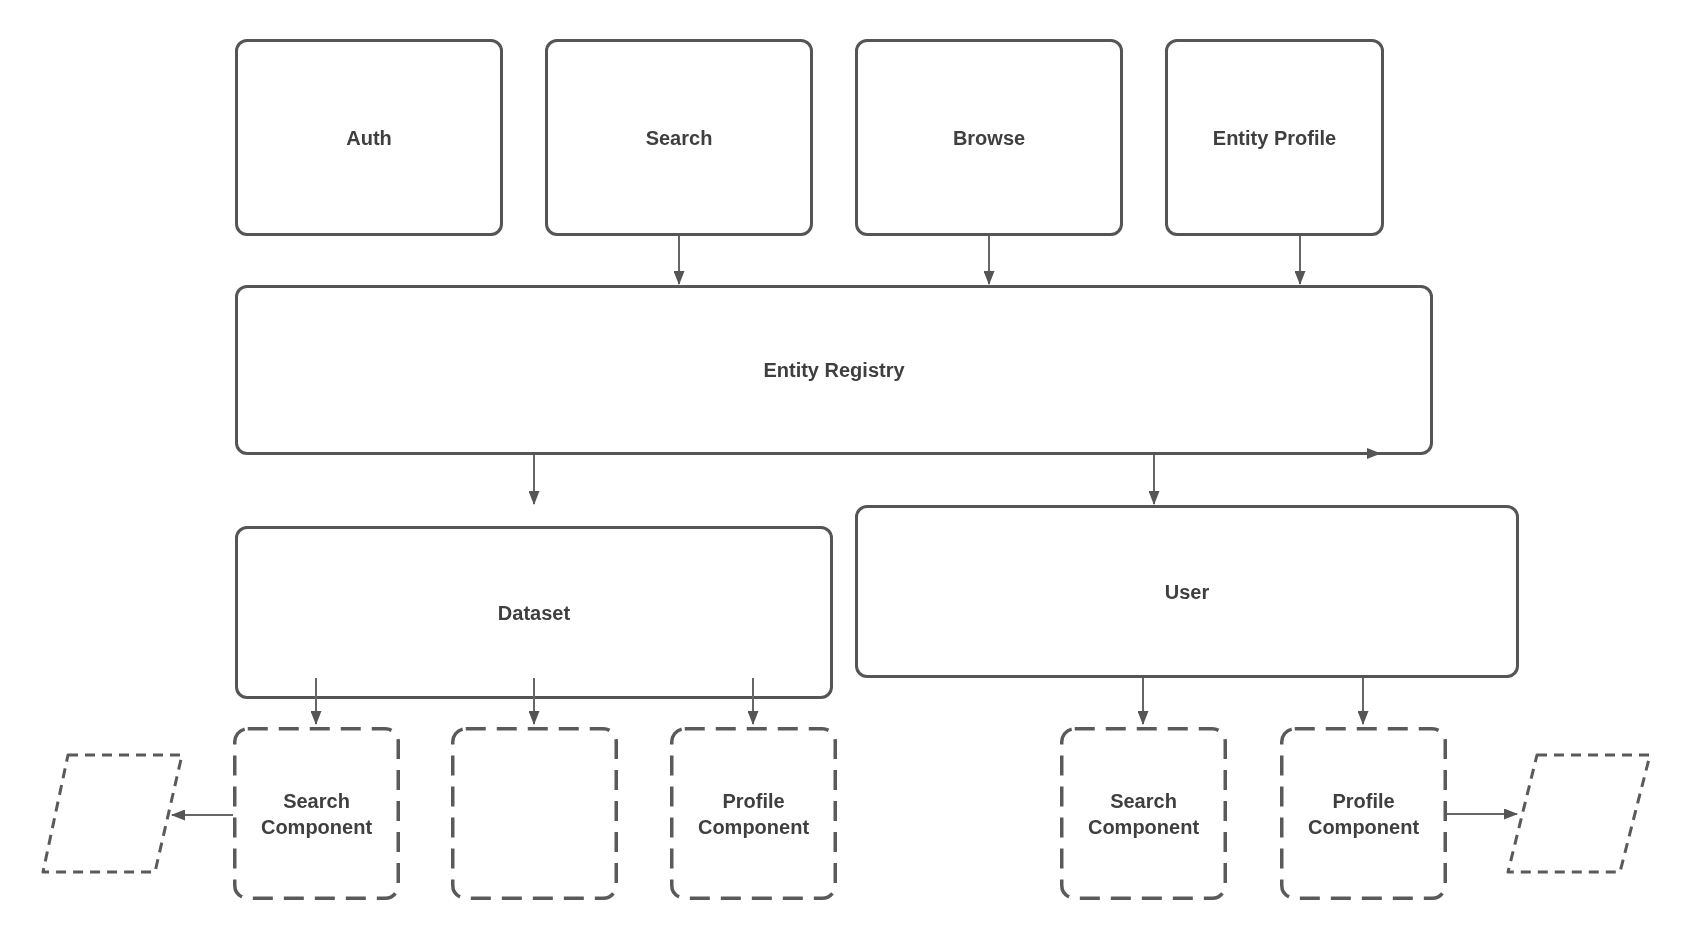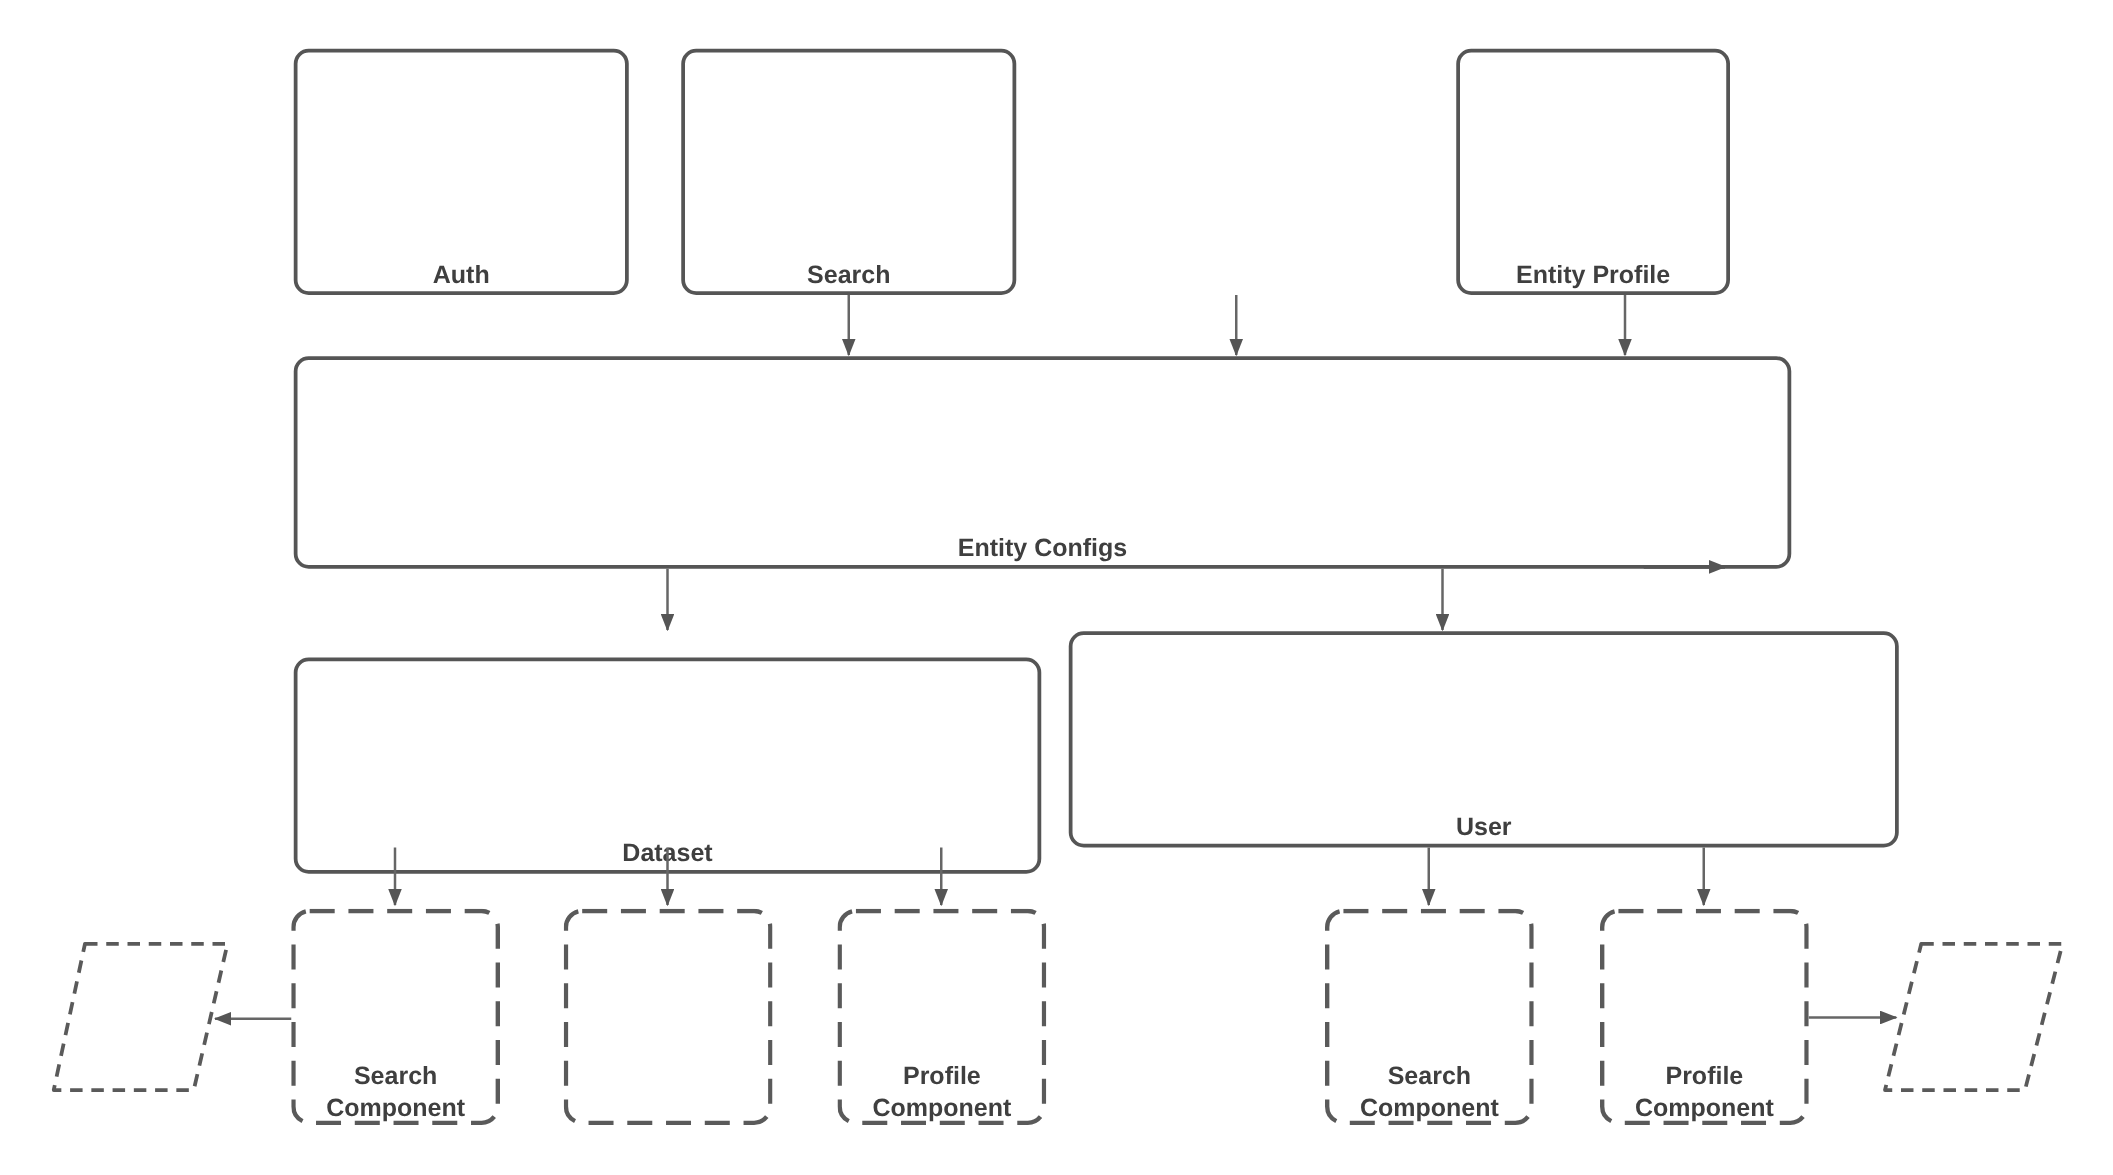--- a/index.html
+++ b/index.html
@@ -12,21 +12,21 @@
     position: relative;
     width: 1690px;
     height: 940px;
     background: #ffffff;
     overflow: hidden;
   }
   .node {
     position: absolute;
     box-sizing: border-box;
     display: flex;
-    align-items: flex-end;
+    align-items: center;
     justify-content: center;
     background: #ffffff;
     z-index: 1;
   }
   .node.solid {
     border: 3.5px solid #555555;
     border-radius: 12px;
   }
   .node.dashed {
     background: transparent;
@@ -96,26 +96,29 @@
 <body>
 
 <div id="canvas">
 
   <div class="node solid" style="left:235px; top:39px; width:268px; height:197px;">
     <span class="node-label">Auth</span>
   </div>
   <div class="node solid" style="left:545px; top:39px; width:268px; height:197px;">
     <span class="node-label">Search</span>
   </div>
+  <div class="node solid" style="left:855px; top:39px; width:268px; height:197px;">
+    <span class="node-label">Browse</span>
+  </div>
   <div class="node solid" style="left:1165px; top:39px; width:219px; height:197px;">
     <span class="node-label">Entity Profile</span>
   </div>
 
   <div class="node solid" style="left:235px; top:285px; width:1198px; height:170px;">
-    <span class="node-label wide">Entity Configs</span>
+    <span class="node-label wide">Entity Registry</span>
   </div>
 
   <div class="node solid" style="left:235px; top:526px; width:598px; height:173px;">
     <span class="node-label wide">Dataset</span>
   </div>
   <div class="node solid" style="left:855px; top:505px; width:664px; height:173px;">
     <span class="node-label wide">User</span>
   </div>
 
   <div class="node dashed" style="left:233px; top:727px; width:167px; height:173px;">

